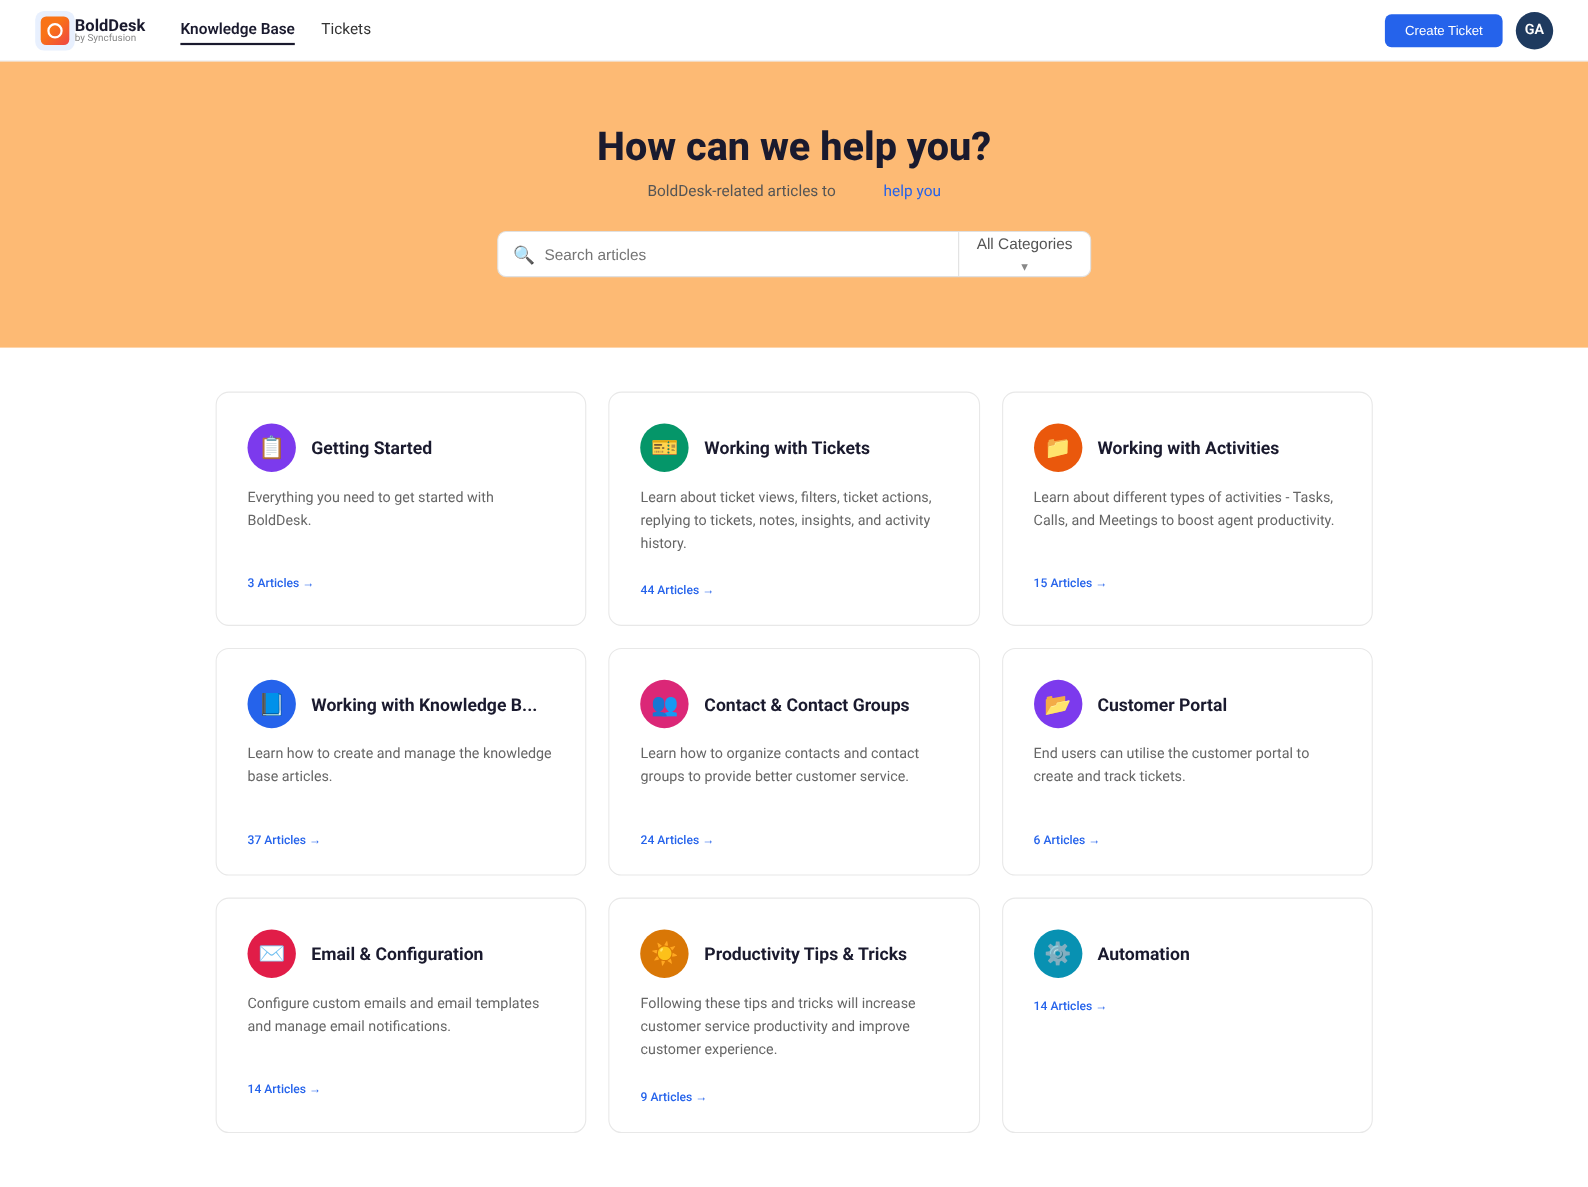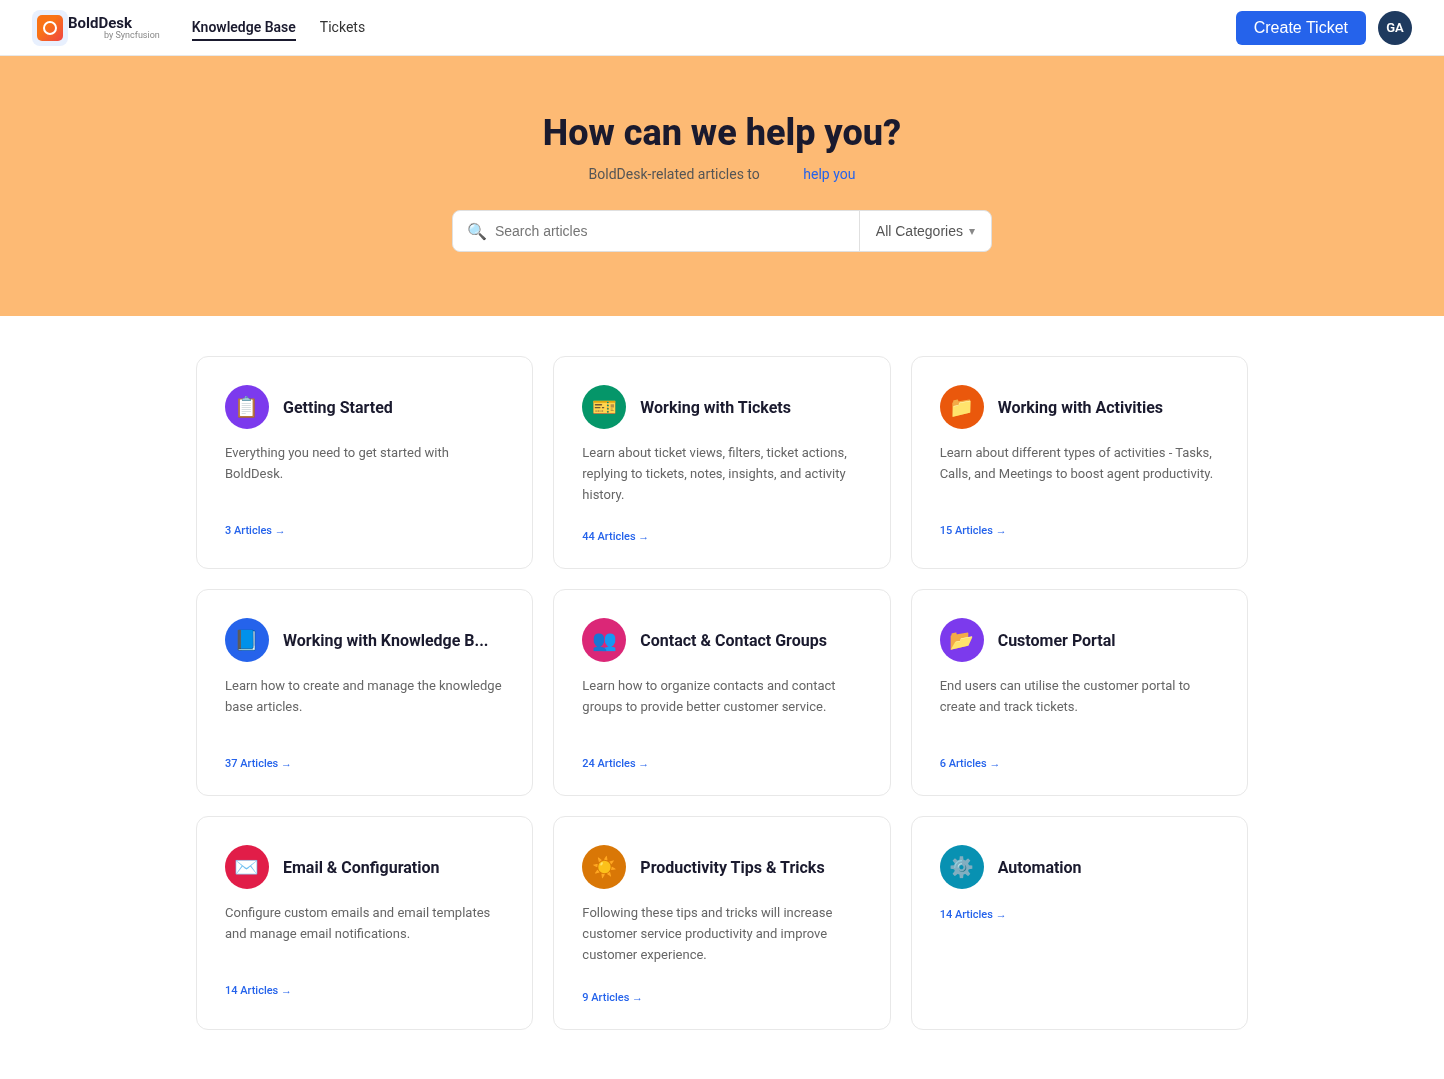--- a/index.html
+++ b/index.html
@@ -31,34 +31,34 @@
       display: flex; align-items: center; justify-content: center;
     }
     .logo-icon-inner::after {
       content: '';
       width: 10px; height: 10px;
       border: 2px solid #fff;
       border-radius: 50%;
     }
     .logo-text { display: flex; flex-direction: column; line-height: 1; }
     .logo-name { font-size: 15px; font-weight: 700; color: #1a1a2e; }
-    .logo-sub { font-size: 9px; color: #888; padding-left: 36px; }
+    .logo-sub { font-size: 9px; color: #888; }
     nav { display: flex; gap: 24px; }
     .nav-item {
       font-size: 14px; color: #333; text-decoration: none; padding: 4px 0;
       cursor: pointer;
     }
     .nav-item.active {
       color: #1a1a2e; font-weight: 600;
       border-bottom: 2px solid #1a1a2e;
     }
     .header-right { display: flex; align-items: center; gap: 12px; }
     .create-ticket-btn {
       background: #2563eb; color: #fff; border: none;
-      padding: 8px 18px; border-radius: 6px; font-size: 16px;
+      padding: 8px 18px; border-radius: 6px; font-size: 12px;
       font-weight: 500; cursor: pointer;
     }
     .avatar {
       width: 34px; height: 34px; border-radius: 50%;
       background: #1e3a5f; color: #fff;
       display: flex; align-items: center; justify-content: center;
       font-size: 13px; font-weight: 600;
     }
 
     
@@ -81,21 +81,21 @@
     }
     .search-icon { color: #aaa; font-size: 16px; }
     .search-input {
       border: none; outline: none; font-size: 14px; color: #555;
       width: 100%; padding: 12px 0; background: transparent;
     }
     .search-divider { width: 1px; height: 40px; background: #e0e0e0; }
     .category-dropdown {
       display: flex; align-items: center; gap: 6px;
       padding: 0 16px; font-size: 14px; color: #555; cursor: pointer;
-      white-space: nowrap; background: transparent; border: none; outline: none;
+      white-space: nowrap; background: transparent; border: none; outline: none; flex-direction: column;
     }
     .chevron { font-size: 12px; color: #888; }
 
     
     .cards-section {
       max-width: 1100px; margin: 0 auto; padding: 40px 24px;
     }
     .cards-grid {
       display: grid; grid-template-columns: repeat(3, 1fr); gap: 20px;
     }

